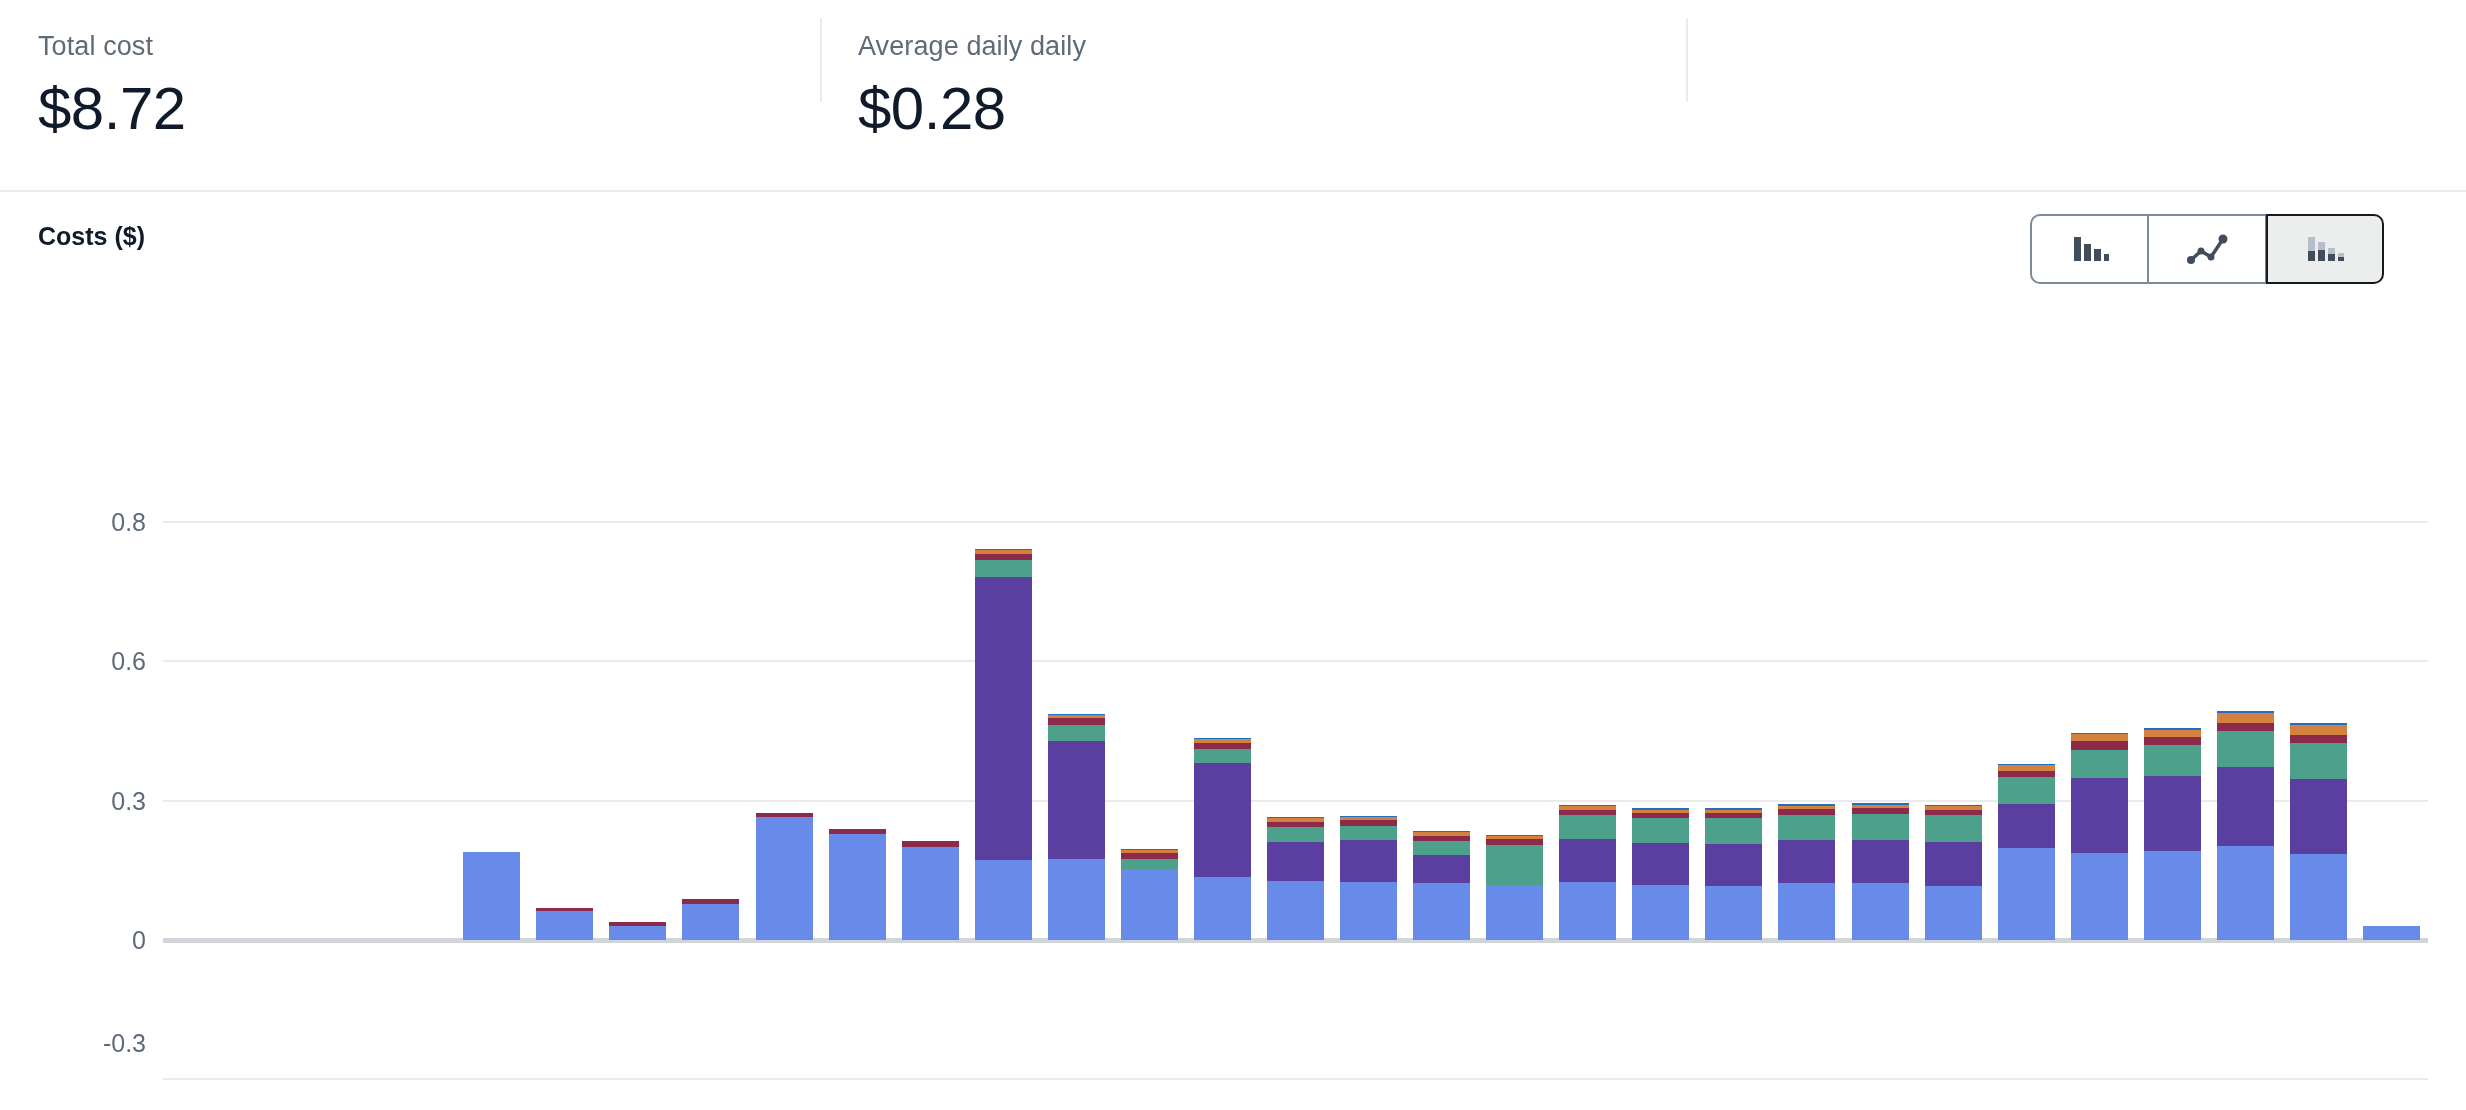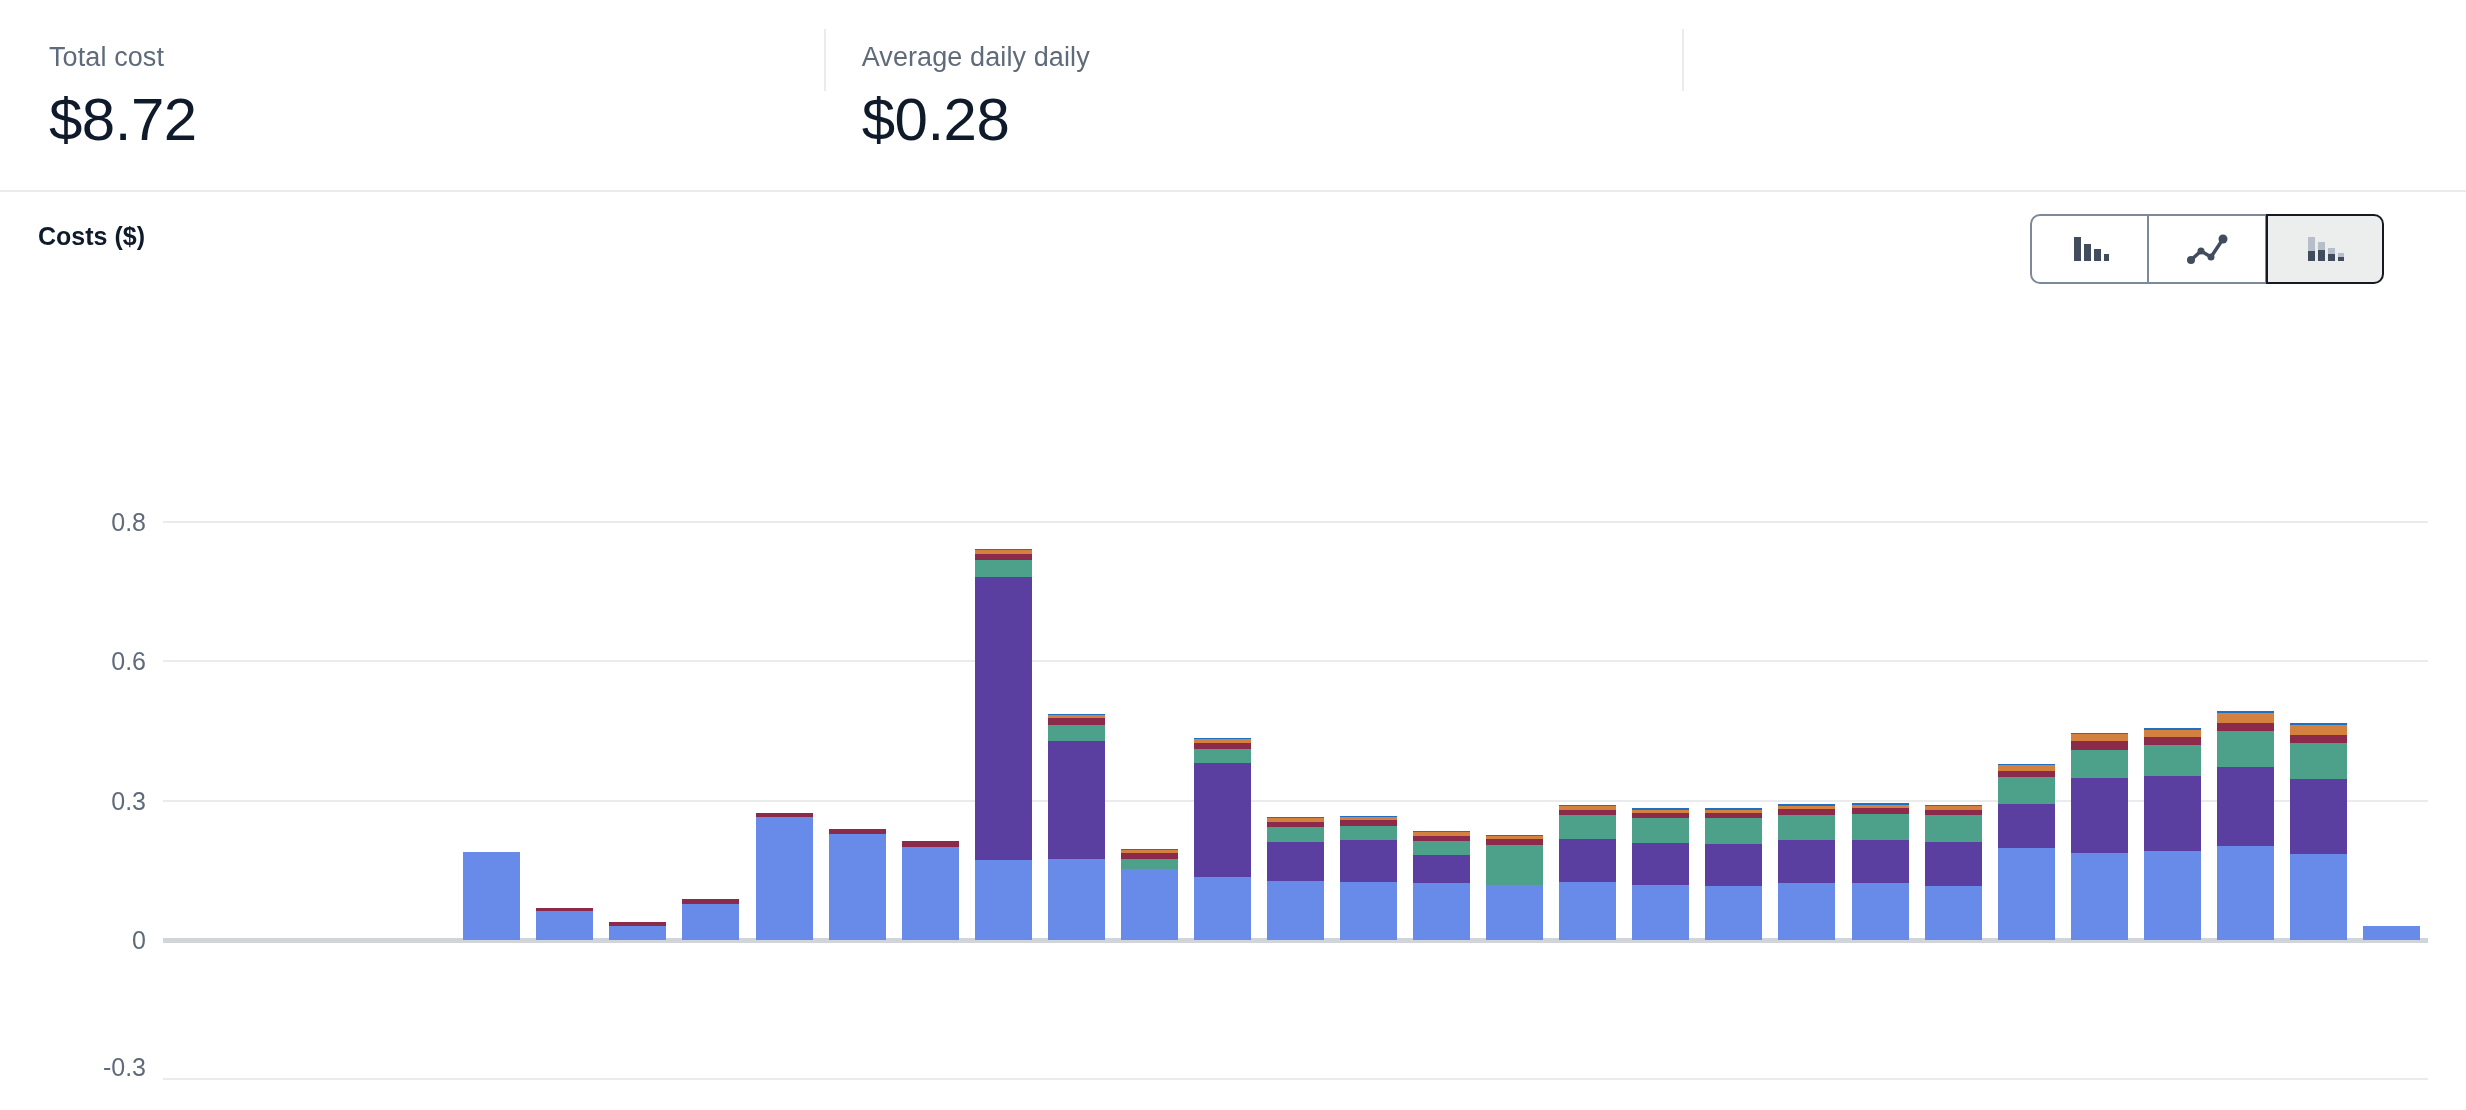--- a/index.html
+++ b/index.html
@@ -11,21 +11,21 @@
     font-family: "Liberation Sans", sans-serif;
     overflow: hidden;
   }
 
   
   .summary-strip {
     display: flex;
     align-items: stretch;
     height: 192px;
     border-bottom: 2px solid #e9ebed;
-    padding: 11px;
+    padding: 0;
   }
   .summary-card {
     position: relative;
     display: flex;
     flex-direction: column;
     justify-content: flex-start;
     padding: 30px 0 0 38px;
   }
   .summary-card.c0 { width: 820px; }
   .summary-card.c1 { width: 866px; }
@@ -206,21 +206,21 @@
         <div class="gridline" style="top: 468.333px;"></div>
         <div class="gridline" style="top: 607.667px;"></div>
         <div class="gridline zero" style="top: 746px;"></div>
         <div class="gridline" style="top: 886.333px;"></div>
       </div>
     <div id="yticks">
         <div class="ytick" style="top: 330px;">0.8</div>
         <div class="ytick" style="top: 469.333px;">0.6</div>
         <div class="ytick" style="top: 608.667px;">0.3</div>
         <div class="ytick" style="top: 748px;">0</div>
-        <div class="ytick" style="top: 875px; text-align: right;">-0.3</div>
+        <div class="ytick" style="top: 851px; text-align: right;">-0.3</div>
       </div>
     <div class="bars-layer" id="bars">
         <div class="bar-stack" title="Nov-25" style="left: 463.295px; width: 56.9903px;">
           <div class="seg" style="height: 88.2444px; background: rgb(104, 138, 232);"></div>
         </div>
         <div class="bar-stack" title="Nov-26" style="left: 536.36px; width: 56.9903px;">
           <div class="seg" style="height: 29.26px; background: rgb(104, 138, 232);"></div>
           <div class="seg" style="height: 3.25111px; background: rgb(139, 42, 74);"></div>
         </div>
         <div class="bar-stack" title="Nov-27" style="left: 609.424px; width: 56.9903px;">

